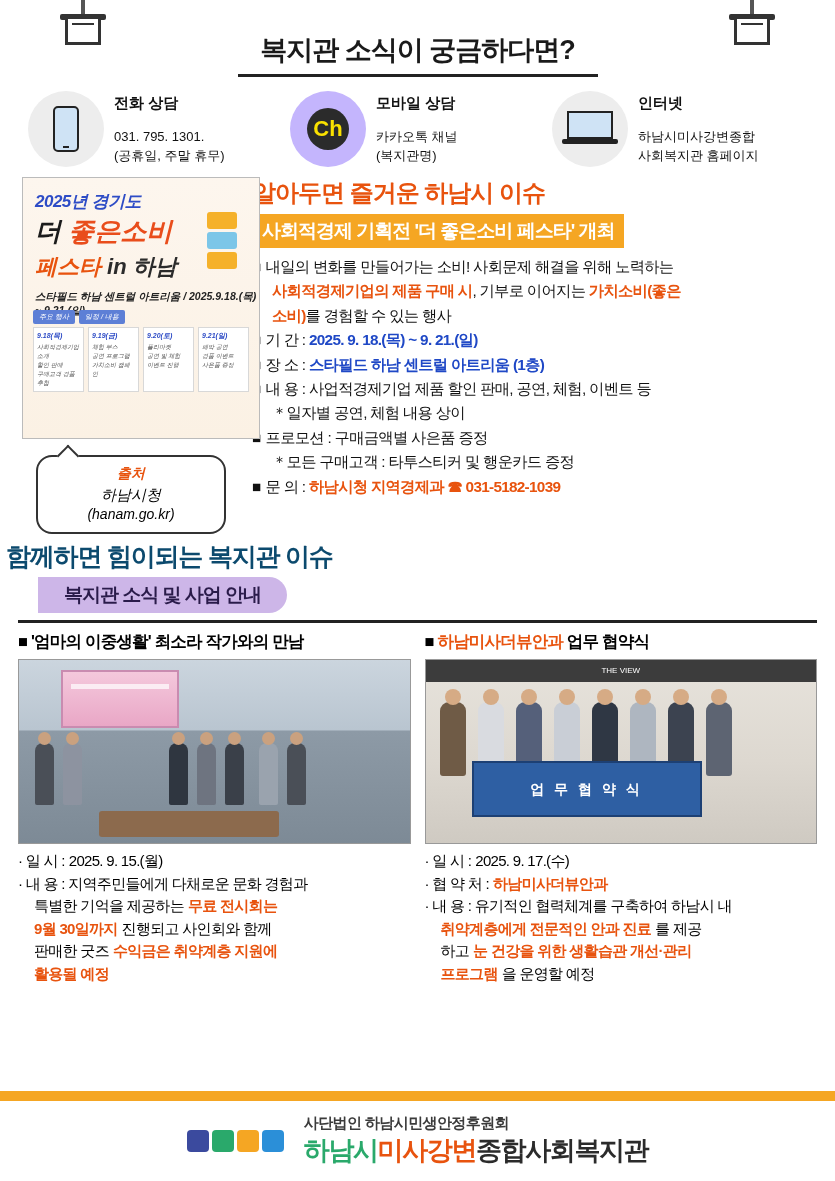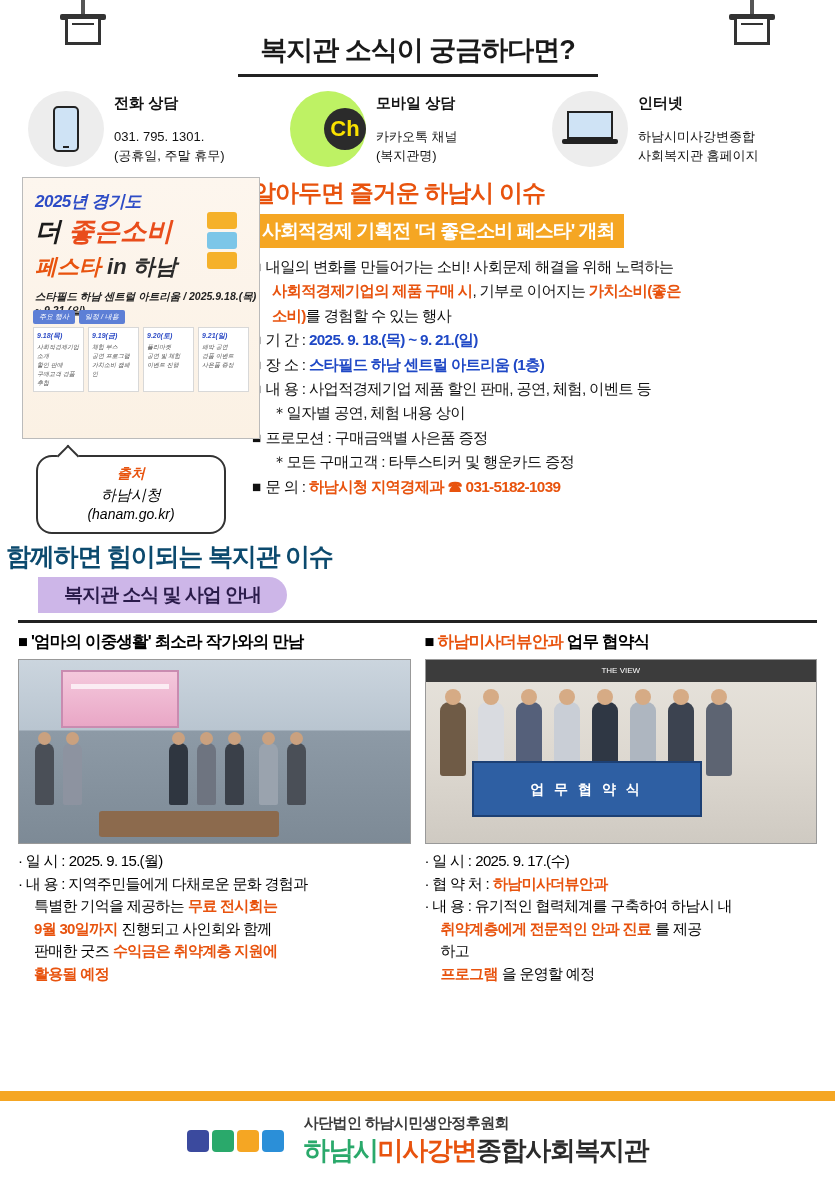--- a/index.html
+++ b/index.html
@@ -43,21 +43,21 @@
     display: flex; justify-content: space-between;
     padding: 14px 28px 0 28px;
   }
   .contact-item { display: flex; align-items: center; gap: 10px; width: 255px; }
   .circle {
     width: 76px; height: 76px; border-radius: 50%;
     background: #ededed; flex: 0 0 76px;
     display: flex; align-items: center; justify-content: center;
     position: relative;
   }
-  .circle.kakao { background: #bef264; justify-content: flex-end; }
+  .circle.kakao { background: #c4b5fd; }
   .phone-ic { width: 26px; height: 46px; border: 2px solid #222; border-radius: 5px; background: #cfe3f5; position: relative; }
   .phone-ic:after { content:''; position:absolute; left: 8px; bottom: 2px; width: 6px; height: 2px; background:#222; }
   .kakao-ic { width: 42px; height: 42px; border-radius: 50%; background: #2b2b2b; color: #FAE100; font-size: 22px; font-weight: bold; display:flex; align-items:center; justify-content:center; }
   .laptop-ic { width: 52px; height: 36px; position: relative; }
   .laptop-ic .screen { width: 46px; height: 28px; border: 2px solid #222; background: #cfe3f5; margin: 0 auto; }
   .laptop-ic .base { width: 56px; height: 5px; background: #222; border-radius: 2px; margin-left: -2px; }
   .contact-text { font-size: 13px; line-height: 1.45; color: #111; }
   .contact-text .ct-title { font-size: 15px; font-weight: bold; margin-bottom: 14px; }
 
   
@@ -398,20 +398,21 @@
           </div>
           <div class="ln">
             <span>· 내 용 : 유기적인 협력체계를 구축하여 하남시 내</span>
           </div>
           <div class="ln ind2">
             <span class="or">취약계층에게 전문적인 안과 진료</span>
             <span>를 제공</span>
           </div>
           <div class="ln ind2">
             <span>하고 </span>
+            <span class="or">눈 건강을 위한 생활습관 개선·관리</span>
           </div>
           <div class="ln ind2">
             <span class="or">프로그램</span>
             <span>을 운영할 예정</span>
           </div>
         </div>
     </div>
   </div>
 
   <div class="orange-bar"></div>

